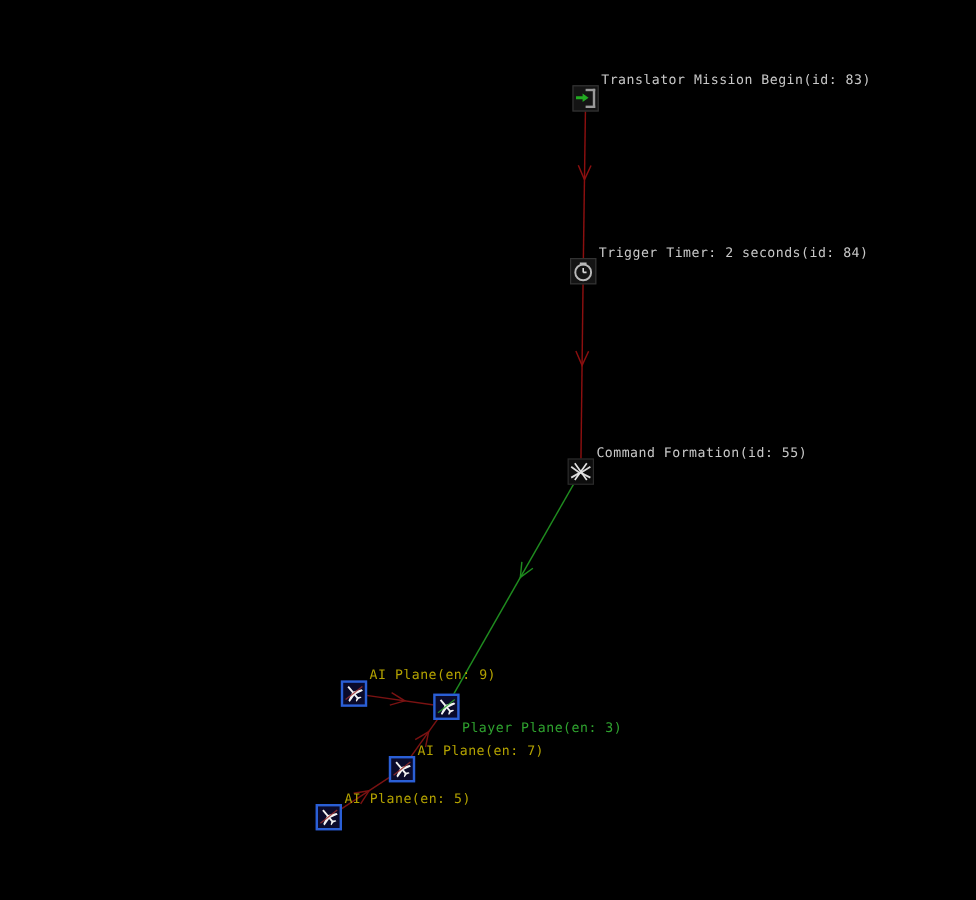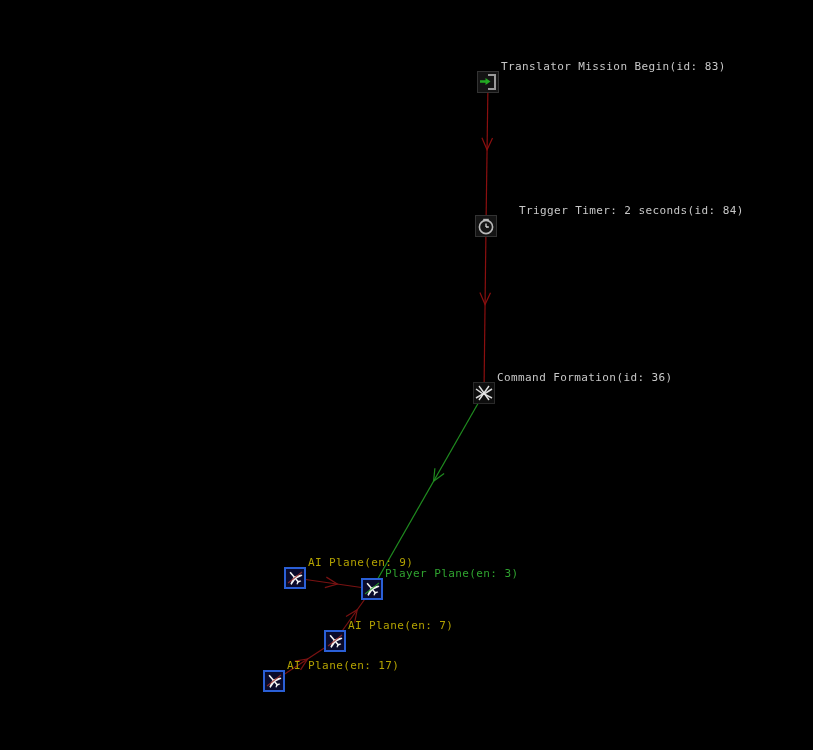--- a/index.html
+++ b/index.html
@@ -144,36 +144,36 @@
         <div class="node-icon">
           <div class="icon-box icon-clock">
             <svg class="glyph" width="20" height="20" viewBox="0 0 20 20">
               <circle cx="10" cy="11" r="6.6" fill="none" stroke="#b9b9b9" stroke-width="1.6"></circle>
               <path d="M7.2 3.6 h5.6" stroke="#b9b9b9" stroke-width="1.6"></path>
               <path d="M10 3.6 v1.5" stroke="#b9b9b9" stroke-width="1.4"></path>
               <path d="M10 11 V7.4 M10 11 h2.8" stroke="#d8d8d8" stroke-width="1.3" fill="none"></path>
             </svg>
           </div>
         </div>
-        <div class="node-label" style="color: rgb(200, 200, 200); margin-left: 20px;">Trigger Timer: 2 seconds(id: 84)</div>
+        <div class="node-label" style="color: rgb(200, 200, 200);">Trigger Timer: 2 seconds(id: 84)</div>
       </div>
       <div class="node" style="left: 484px; top: 393px;">
         <div class="node-icon">
           <div class="icon-box icon-cmd">
             <svg class="glyph" width="20" height="20" viewBox="0 0 20 20">
               <g stroke="#d9d9d9" stroke-width="1.5" fill="#cfcfcf">
                 <path d="M2 6 L9 11 L2 15" fill="none"></path>
                 <path d="M18 6 L10 11 L18 15" fill="none"></path>
                 <path d="M5 3 L15 17" stroke="#e4e4e4" stroke-width="1.4"></path>
                 <path d="M15 3 L5 17" stroke="#e4e4e4" stroke-width="1.4"></path>
               </g>
             </svg>
           </div>
         </div>
-        <div class="node-label" style="color: rgb(200, 200, 200);">Command Formation(id: 36)</div>
+        <div class="node-label" style="color: rgb(200, 200, 200);">Command Formation(id: 55)</div>
       </div>
       <div class="node" style="left: 295px; top: 578px;">
         <div class="node-icon">
           <div class="icon-plane-box">
             <svg class="glyph" width="18" height="18" viewBox="0 0 18 18">
               <g transform="rotate(-40 9 9)">
                 <path d="M8.2 1.4 h1.6 v6.0 l6.4 3.0 v1.6 l-6.4 -1.7 v3.0 l1.9 1.3 v1.0 l-2.7 -0.8 l-2.7 0.8 v-1.0 l1.9 -1.3 v-3.0 l-6.4 1.7 v-1.6 l6.4 -3.0 z" fill="#f2f2f2"></path>
               </g>
               <path d="M2 14 L16 3" stroke="#9a3030" stroke-width="1.1" opacity="0.85"></path>
             </svg>
@@ -185,21 +185,21 @@
         <div class="node-icon">
           <div class="icon-plane-box">
             <svg class="glyph" width="18" height="18" viewBox="0 0 18 18">
               <g transform="rotate(-40 9 9)">
                 <path d="M8.2 1.4 h1.6 v6.0 l6.4 3.0 v1.6 l-6.4 -1.7 v3.0 l1.9 1.3 v1.0 l-2.7 -0.8 l-2.7 0.8 v-1.0 l1.9 -1.3 v-3.0 l-6.4 1.7 v-1.6 l6.4 -3.0 z" fill="#f2f2f2"></path>
               </g>
               <path d="M2 14 L16 3" stroke="#2fa32f" stroke-width="1.1" opacity="0.85"></path>
             </svg>
           </div>
         </div>
-        <div class="node-label" style="color: rgb(47, 163, 47);">Player Plane(en: 3)</div>
+        <div class="node-label" style="color: rgb(47, 163, 47); margin-top: 33px;">Player Plane(en: 3)</div>
       </div>
       <div class="node" style="left: 335px; top: 641px;">
         <div class="node-icon">
           <div class="icon-plane-box">
             <svg class="glyph" width="18" height="18" viewBox="0 0 18 18">
               <g transform="rotate(-40 9 9)">
                 <path d="M8.2 1.4 h1.6 v6.0 l6.4 3.0 v1.6 l-6.4 -1.7 v3.0 l1.9 1.3 v1.0 l-2.7 -0.8 l-2.7 0.8 v-1.0 l1.9 -1.3 v-3.0 l-6.4 1.7 v-1.6 l6.4 -3.0 z" fill="#f2f2f2"></path>
               </g>
               <path d="M2 14 L16 3" stroke="#9a3030" stroke-width="1.1" opacity="0.85"></path>
             </svg>
@@ -211,16 +211,16 @@
         <div class="node-icon">
           <div class="icon-plane-box">
             <svg class="glyph" width="18" height="18" viewBox="0 0 18 18">
               <g transform="rotate(-40 9 9)">
                 <path d="M8.2 1.4 h1.6 v6.0 l6.4 3.0 v1.6 l-6.4 -1.7 v3.0 l1.9 1.3 v1.0 l-2.7 -0.8 l-2.7 0.8 v-1.0 l1.9 -1.3 v-3.0 l-6.4 1.7 v-1.6 l6.4 -3.0 z" fill="#f2f2f2"></path>
               </g>
               <path d="M2 14 L16 3" stroke="#9a3030" stroke-width="1.1" opacity="0.85"></path>
             </svg>
           </div>
         </div>
-        <div class="node-label" style="color: rgb(179, 162, 0);">AI Plane(en: 17)</div>
+        <div class="node-label" style="color: rgb(179, 162, 0);">AI Plane(en: 5)</div>
       </div>
     </div>
 </div>
 
 </body></html>

